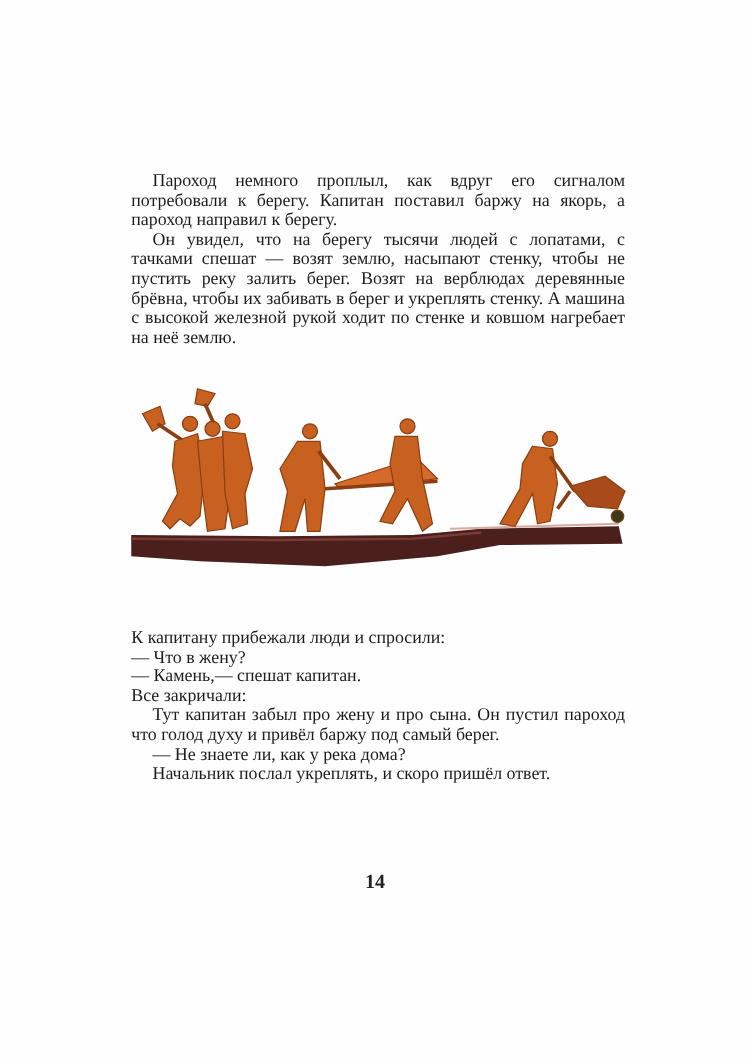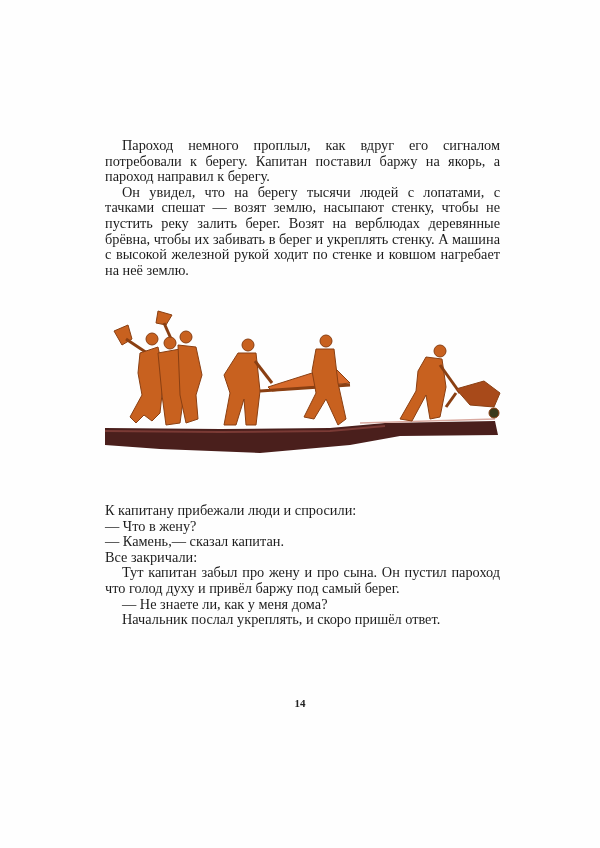--- a/index.html
+++ b/index.html
@@ -19,21 +19,21 @@
     .indent { text-indent: 17px; }
     .noindent { text-indent: 0; }
     #block-top { top: 138px; }
     #block-bottom { top: 503px; }
     .illustration {
       position: absolute; left: 100px; top: 295px; width: 410px; height: 160px;
     }
     .page-number {
       position: absolute; left: 0; width: 600px; top: 697px;
       text-align: center; font-family: "Liberation Serif", serif;
-      font-size: 11px; font-weight: bold; color: #222;
+      font-size: 16px; font-weight: bold; color: #222;
     }
   </style>
 </head>
 <body>
 
 <div class="page">
 
   <div class="text-block" id="block-top">
     <p class="indent">Пароход немного проплыл, как вдруг его сигналом потребовали к берегу. Капитан поставил баржу на якорь, а пароход направил к берегу.</p>
     <p class="indent">Он увидел, что на берегу тысячи людей с лопатами, с тачками спешат — возят землю, насыпают стенку, чтобы не пустить реку залить берег. Возят на верблюдах деревянные брёвна, чтобы их забивать в берег и укреплять стенку. А машина с высокой железной рукой ходит по стенке и ковшом нагребает на неё землю.</p>
@@ -76,21 +76,21 @@
         <path d="M356,94 L384,86 L400,98 L394,112 L370,110 Z" fill="#a84a1a"></path>
         <path d="M356,98 L346,112" stroke="#8a3f12" stroke-width="3" fill="none"></path>
         <circle cx="394" cy="118" r="5" fill="#3a3a1a"></circle>
       </g>
     </svg>
   </div>
 
   <div class="text-block" id="block-bottom">
     <p class="noindent">К капитану прибежали люди и спросили:</p>
     <p class="noindent">— Что в жену?</p>
-    <p class="noindent">— Камень,— сказал капитан.</p>
+    <p class="noindent">— Камень,— спешат капитан.</p>
     <p class="noindent">Все закричали:</p>
     <p class="indent">Тут капитан забыл про жену и про сына. Он пустил пароход что голод духу и привёл баржу под самый берег.</p>
-    <p class="indent">— Не знаете ли, как у меня дома?</p>
+    <p class="indent">— Не знаете ли, как у река дома?</p>
     <p class="indent">Начальник послал укреплять, и скоро пришёл ответ.</p>
   </div>
 
   <div class="page-number">14</div>
 </div>
 
 </body></html>

